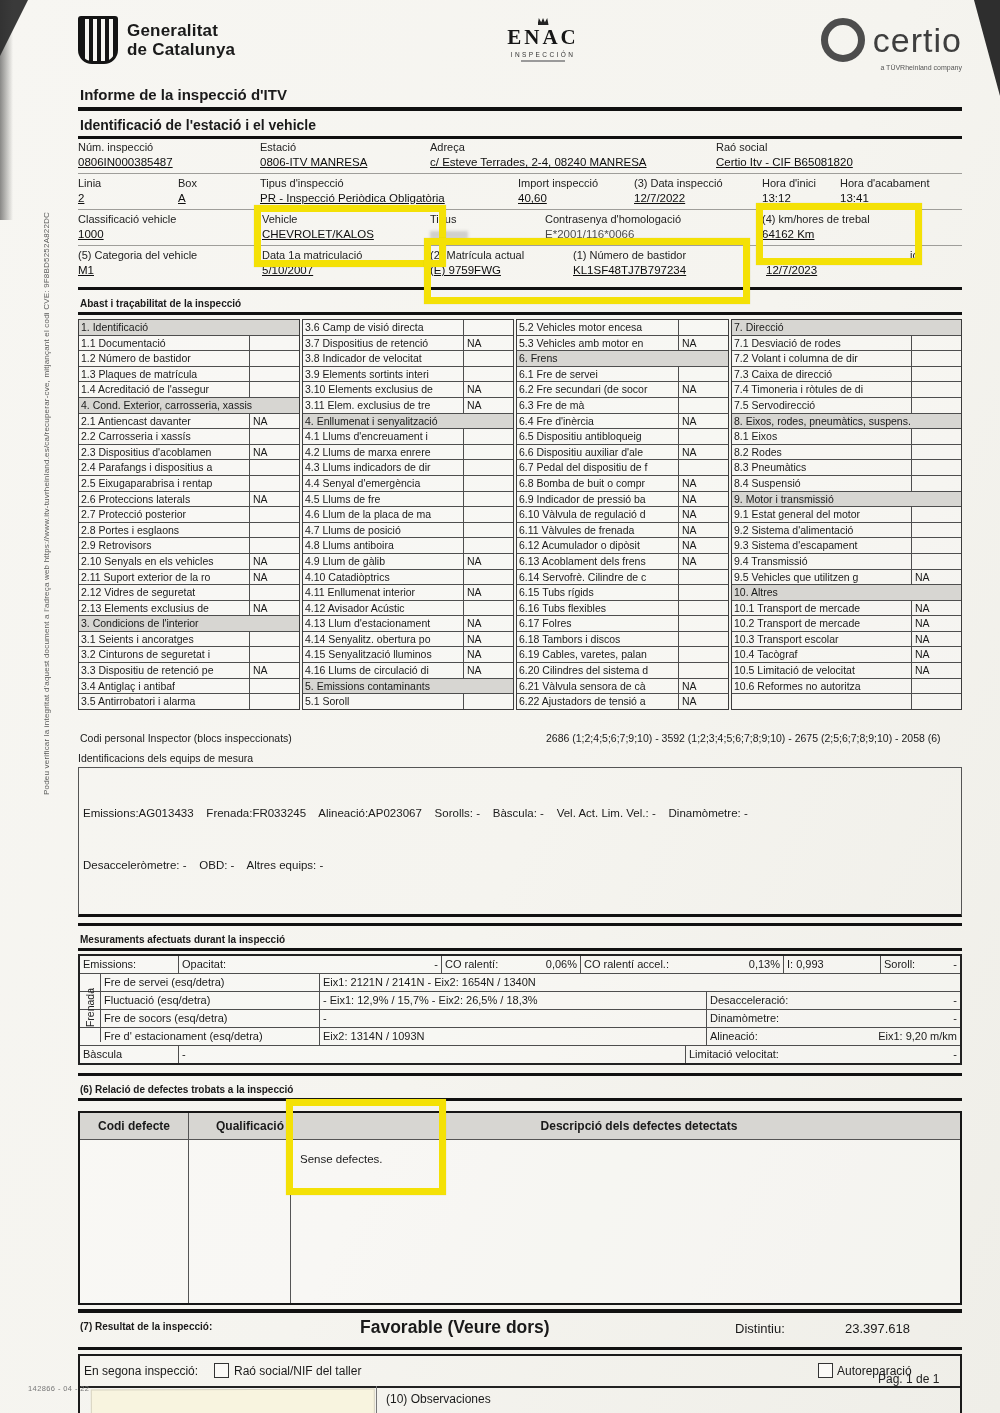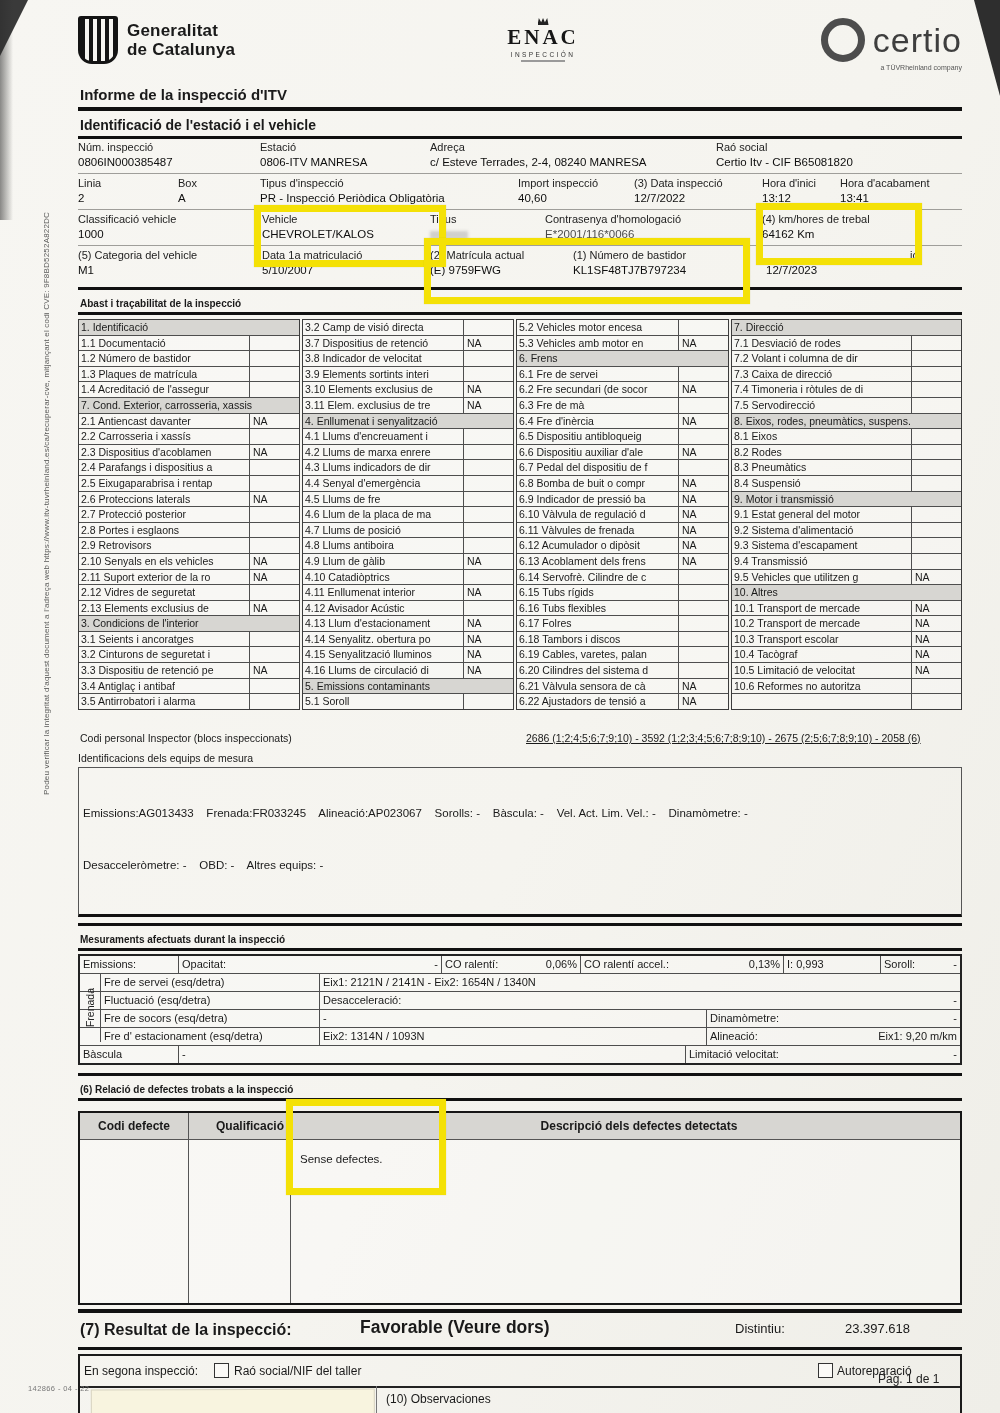--- a/index.html
+++ b/index.html
@@ -29,35 +29,35 @@
   .certio-ring{width:30px;height:30px;border:7px solid #4d4d4d;border-radius:50%;}
   .certio-name{font-size:34px;color:#3e3e3e;letter-spacing:1px;line-height:1;}
   .certio-sub{font-size:7px;color:#555;margin-top:2px;}
   
   .doc-title{margin-top:8px;font-weight:bold;font-size:15px;padding:0 0 4px 2px;border-bottom:4px solid #101010;}
   .ident-h{margin-top:5px;font-weight:bold;font-size:14px;padding:1px 0 3px 2px;border-bottom:3px solid #101010;}
   .sec{border-top:3px solid #111;border-bottom:3px solid #111;font-weight:bold;font-size:10px;padding:8px 0 3px 2px;}
   
   .igrid{position:relative;height:146px;font-size:11px;}
   .igrid .lab{position:absolute;color:#222;white-space:nowrap;}
-  .igrid .val{position:absolute;font-size:11.5px;color:#0e0e0e;white-space:nowrap;}
+  .igrid .val{position:absolute;font-size:11.5px;color:#0e0e0e;white-space:nowrap;text-decoration:underline;}
   .igrid .rline{position:absolute;left:0;width:100%;height:1px;background:#9f9e9a;}
   .smudge{position:absolute;width:38px;height:8px;background:rgba(110,110,110,.28);filter:blur(1.5px);}
   .hl{position:absolute;border:7px solid #f4e106;pointer-events:none;box-shadow:0 0 1px rgba(180,160,0,.4);}
   
   .insp{margin-top:4px;display:grid;grid-template-columns:222px 212px 213px 231px;column-gap:2px;}
   .insp-col{border:1px solid #3c3c3c;background:rgba(255,255,255,.25);}
   .irow{display:flex;height:14.6px;border-top:1px solid #4e4e4e;font-size:10.5px;line-height:14px;white-space:nowrap;overflow:hidden;}
   .irow:first-child{border-top:none;}
   .ihdr{background:#d7d6d2;padding-left:2px;}
   .ilab{flex:1;padding-left:2px;overflow:hidden;}
   .ival{width:46px;border-left:1px solid #4e4e4e;padding-left:3px;}
   .insp-code{position:relative;height:16px;margin-top:21px;font-size:10.5px;}
   .insp-code .lab{position:absolute;left:2px;top:1px;}
-  .insp-code .val{position:absolute;left:448px;top:1px;white-space:nowrap;text-decoration:underline;}
+  .insp-code .val{position:absolute;left:468px;top:1px;white-space:nowrap;}
   
   .equips-h{margin-top:5px;font-size:10.5px;}
   .equips-box{margin-top:3px;border:1px solid #555;border-bottom:3px solid #111;padding:3px 4px 5px;font-size:11.5px;line-height:1.5;white-space:pre-wrap;}
   
   .meas-h{margin-top:6px;}
   .mt{margin-top:3px;border:2px solid #222;position:relative;background:rgba(255,255,255,.25);}
   .mrow{display:flex;height:17px;border-top:1px solid #4e4e4e;font-size:11px;line-height:16px;white-space:nowrap;}
   .mrow:first-child{border-top:none;}
   .mc{display:flex;border-left:1px solid #4e4e4e;padding:0 3px;overflow:hidden;}
   .mc:first-child{border-left:none;}
@@ -69,21 +69,21 @@
   .def-sec{margin-top:8px;}
   .def-table{margin-top:10px;border:2px solid #161616;height:190px;position:relative;background:rgba(255,255,255,.3);}
   .def-head{display:flex;height:26px;background:#d7d6d2;border-bottom:1px solid #555;font-weight:bold;font-size:12px;align-items:center;}
   .dh1{width:108px;text-align:center;}
   .dh2{width:102px;padding-left:28px;}
   .dh3{flex:1;text-align:center;}
   .dv{position:absolute;top:0;bottom:0;width:1px;background:#555;}
   .def-content{position:absolute;left:220px;top:40px;font-size:11.5px;}
   
   .res{position:relative;height:34px;border-top:4px solid #111;border-bottom:3px solid #111;margin-top:4px;}
-  .res .h{position:absolute;left:2px;top:8px;font-weight:bold;font-size:16px;}
+  .res .h{position:absolute;left:2px;top:8px;font-weight:bold;font-size:10px;}
   .res .v{position:absolute;left:282px;top:4px;font-weight:bold;font-size:17.5px;}
   .res .dl{position:absolute;left:657px;top:8px;font-size:13px;}
   .res .dv2{position:absolute;left:767px;top:8px;font-size:13px;}
   
   .seg{margin-top:4px;border:2px solid #1a1a1a;height:188px;position:relative;}
   .seg-head{position:relative;height:30px;border-bottom:2px solid #222;font-size:12px;}
   .seg-head .t1{position:absolute;left:4px;top:8px;}
   .cb{position:absolute;width:13px;height:13px;border:1.5px solid #333;background:#fbfaf7;top:7px;}
   .seg-head .t2{position:absolute;left:154px;top:8px;}
   .seg-head .t3{position:absolute;left:757px;top:8px;}
@@ -205,21 +205,21 @@
           </div>
           <div class="irow">
             <span class="ilab">1.3 Plaques de matrícula</span>
             <span class="ival"></span>
           </div>
           <div class="irow">
             <span class="ilab">1.4 Acreditació de l'assegur</span>
             <span class="ival"></span>
           </div>
           <div class="irow ihdr">
-            <span>7. Cond. Exterior, carrosseria, xassis</span>
+            <span>4. Cond. Exterior, carrosseria, xassis</span>
           </div>
           <div class="irow">
             <span class="ilab">2.1 Antiencast davanter</span>
             <span class="ival">NA</span>
           </div>
           <div class="irow">
             <span class="ilab">2.2 Carrosseria i xassís</span>
             <span class="ival"></span>
           </div>
           <div class="irow">
@@ -285,21 +285,21 @@
             <span class="ilab">3.4 Antiglaç i antibaf</span>
             <span class="ival"></span>
           </div>
           <div class="irow">
             <span class="ilab">3.5 Antirrobatori i alarma</span>
             <span class="ival"></span>
           </div>
         </div>
       <div class="insp-col">
           <div class="irow">
-            <span class="ilab">3.2 Camp de visió directa</span>
+            <span class="ilab">3.6 Camp de visió directa</span>
             <span class="ival"></span>
           </div>
           <div class="irow">
             <span class="ilab">3.7 Dispositius de retenció</span>
             <span class="ival">NA</span>
           </div>
           <div class="irow">
             <span class="ilab">3.8 Indicador de velocitat</span>
             <span class="ival"></span>
           </div>
@@ -633,20 +633,23 @@
         <div class="mc" style="width:212px;border-left:none">
             <span>Fre de servei (esq/detra)</span>
           </div>
         <div class="mc" style="flex:1">
             <span>Eix1: 2121N / 2141N - Eix2: 1654N / 1340N</span>
           </div>
       </div>
       <div class="mrow fr-ind">
         <div class="mc" style="width:212px;border-left:none">
             <span>Fluctuació (esq/detra)</span>
+          </div>
+        <div class="mc" style="width:380px">
+            <span>- Eix1: 12,9% / 15,7% - Eix2: 26,5% / 18,3%</span>
           </div>
         <div class="mc" style="flex:1">
             <span>Desacceleració:</span>
             <span class="r">-</span>
           </div>
       </div>
       <div class="mrow fr-ind">
         <div class="mc" style="width:212px;border-left:none">
             <span>Fre de socors (esq/detra)</span>
           </div>

